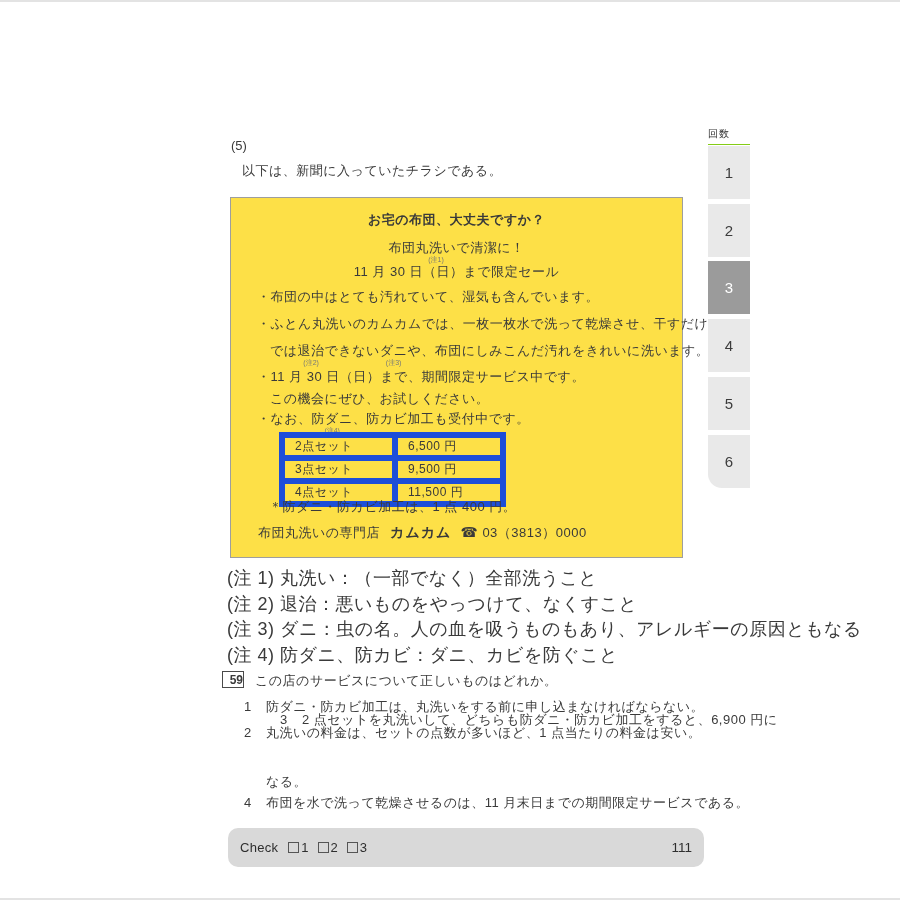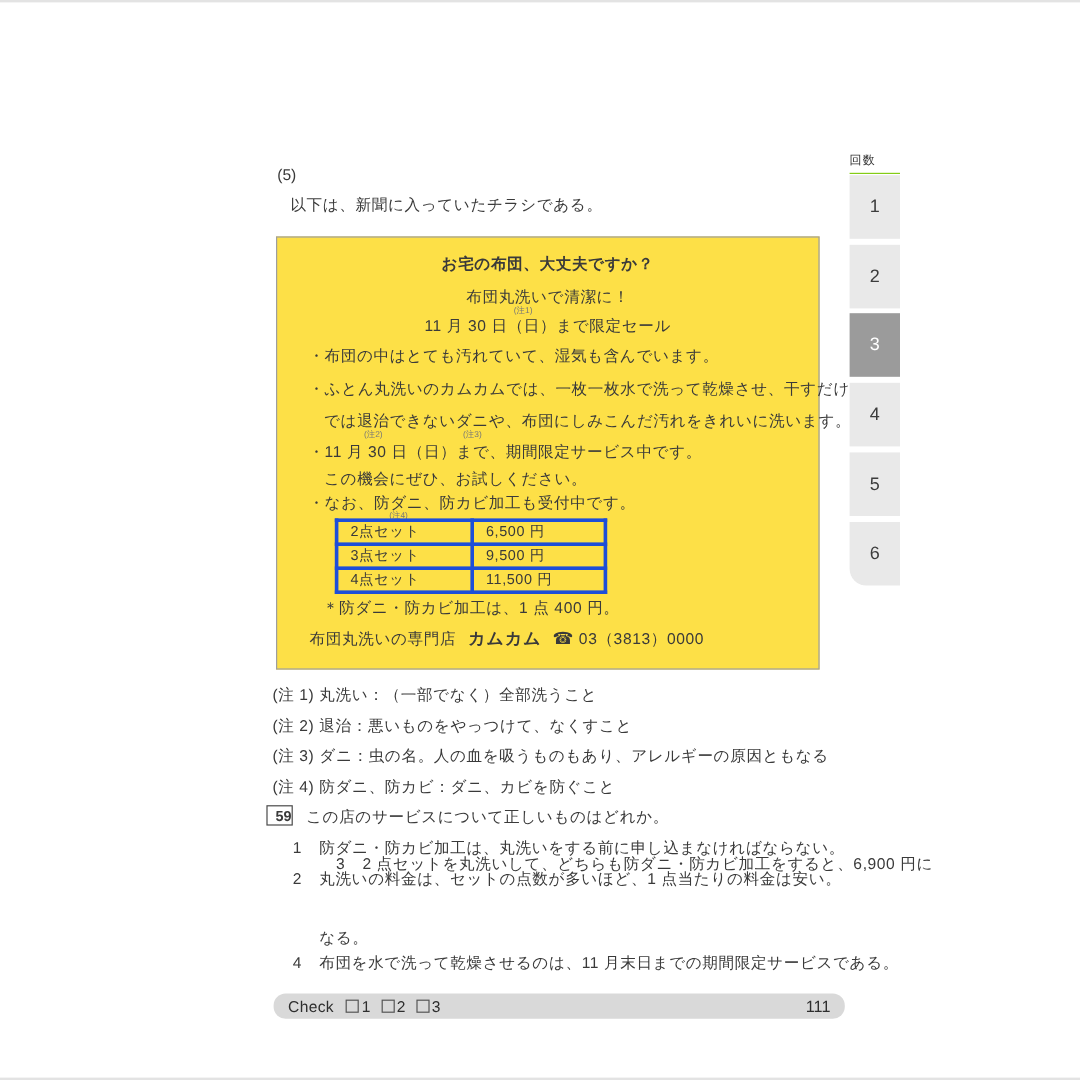--- a/index.html
+++ b/index.html
@@ -39,48 +39,48 @@
     position:absolute; left:50%; top:100%; transform:translateX(-50%);
     font-size:7px; color:#777; line-height:1; margin-top:-1px; white-space:nowrap;
     letter-spacing:0;
   }
 
   .price-table {
     position:absolute; left:48px; top:234px; width:227px;
     border-collapse:collapse; font-size:12px;
   }
   .price-table td {
-    border:3px solid #1d4ed8; height:20px; padding:0 0 0 10px;
+    border:6px solid #1d4ed8; height:20px; padding:0 0 0 10px;
     letter-spacing:0.5px; color:#3a3a3a;
   }
   .price-table td.c1 { width:113px; }
 
   .flyer-footnote { left:38px; top:300px; }
   .flyer-shop { left:27px; top:326px; }
   .shop-name { font-weight:bold; font-size:14px; margin:0 9px 0 10px; letter-spacing:1px; }
   .phone-icon { font-size:14px; margin-right:4px; }
 
   
-  .notes { left:227px; top:566px; font-size:13px; line-height:25.7px; letter-spacing:0.5px; }
+  .notes { left:227px; top:566px; font-size:18px; line-height:25.7px; letter-spacing:0.5px; }
 
   
   .q-num {
     left:222px; top:671px; width:22px; height:17px;
     border:1px solid #4a4a4a; font-size:12px; font-weight:bold;
     text-align:right; line-height:16px;
   }
   .q-text { left:255px; top:672px; font-size:13px; letter-spacing:0.5px; }
   .opt { position:absolute; left:244px; font-size:13px; letter-spacing:0.5px; white-space:nowrap; }
   .opt .onum { display:inline-block; width:13px; margin-right:9px; }
   .opt-cont { position:absolute; left:266px; font-size:13px; letter-spacing:0.5px; }
   .o1 { top:698px; } .o2 { top:724px; } .o3 { top:711px;margin-left:36px; } .o3b { top:773px; } .o4 { top:794px; }
 
   
   .check-bar {
-    left:228px; top:828px; width:476px; height:21px;
+    left:228px; top:828px; width:476px; height:39px;
     background:#d9d9d9; border-radius:10px;
     display:flex; align-items:center; padding:0 12px;
     font-size:13px; color:#2e2e2e;
   }
   .check-label { margin-right:10px; letter-spacing:0.3px; }
   .cb-group { display:flex; align-items:center; gap:9px; }
   .cb-item { display:flex; align-items:center; }
   .cb-box { width:11px; height:11px; border:1.5px solid #555; background:transparent; display:inline-block; margin-right:2px; }
   .page-num { margin-left:auto; font-size:13.5px; color:#2e2e2e; }
 

